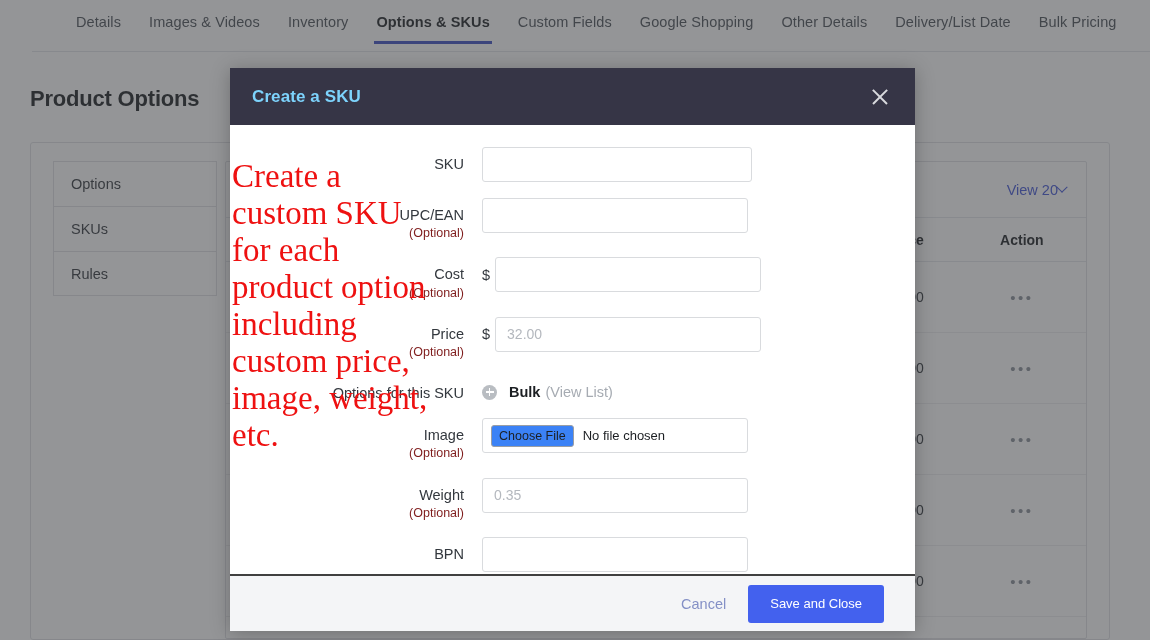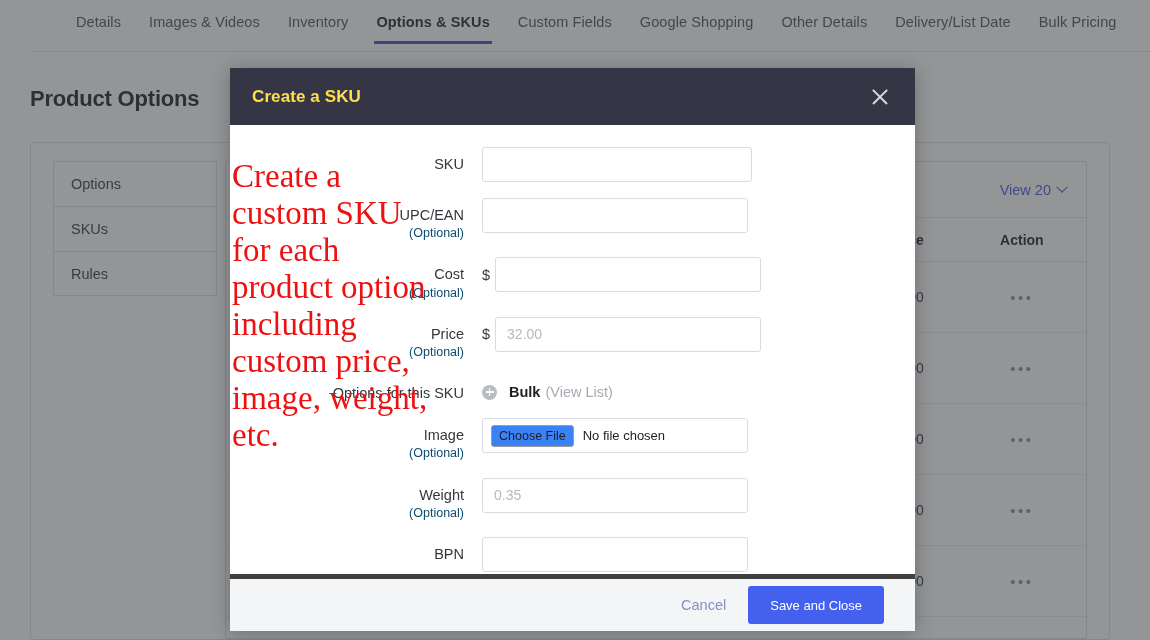--- a/index.html
+++ b/index.html
@@ -113,21 +113,20 @@
     display: flex;
     align-items: center;
     justify-content: flex-end;
     padding-right: 20px;
   }
   .view-select {
     font-size: 14.5px;
     color: #4458d8;
     display: flex;
     align-items: center;
-    gap: 7px;
   }
   .chev {
     display: inline-block;
     width: 8px; height: 8px;
     border-right: 1.6px solid #4458d8;
     border-bottom: 1.6px solid #4458d8;
     transform: rotate(45deg) translate(-2px,-2px);
   }
   .thead {
     height: 44px;
@@ -181,21 +180,21 @@
   .modal-header {
     height: 57px;
     background: #363546;
     display: flex;
     align-items: center;
     justify-content: space-between;
     padding: 0 22px 0 22px;
     flex: 0 0 auto;
   }
   .modal-title {
-    color: #fde047;
+    color: #7dd3fc;
     font-size: 17px;
     font-weight: 700;
     letter-spacing: 0.1px;
   }
   .close-btn {
     width: 26px; height: 26px;
     position: relative;
     cursor: pointer;
   }
   .close-btn::before, .close-btn::after {
@@ -230,21 +229,21 @@
     padding-top: 8px;
   }
   .flabel .lab {
     font-size: 14.5px;
     color: #33383e;
     display: block;
     line-height: 1.25;
   }
   .flabel .opt {
     font-size: 12.5px;
-    color: #0c4a6e;
+    color: #7f1d1d;
     display: block;
     line-height: 1.3;
     margin-top: 1px;
   }
   .fctl { flex: 1 1 auto; display: flex; align-items: center; }
 
   .inp {
     height: 35px;
     border: 1px solid #d9dbde;
     border-radius: 3px;
@@ -308,21 +307,21 @@
   }
   .plus-icon::before { left: 3.5px; top: 6.8px; width: 8px; height: 1.6px; }
   .plus-icon::after  { top: 3.5px; left: 6.8px; height: 8px; width: 1.6px; }
   .opt-name { font-size: 14.5px; font-weight: 700; color: #1c1f23; }
   .opt-type { font-size: 14.5px; color: #a6abb2; margin-left: 5px; }
 
   .modal-footer {
     flex: 0 0 auto;
     height: 57px;
     background: #f4f5f7;
-    border-top: 5px solid #404040;
+    border-top: 2px solid #404040;
     display: flex;
     align-items: center;
     justify-content: flex-end;
     gap: 22px;
     padding-right: 31px;
   }
   .cancel-link {
     font-size: 14.5px;
     color: #8490c6;
   }

